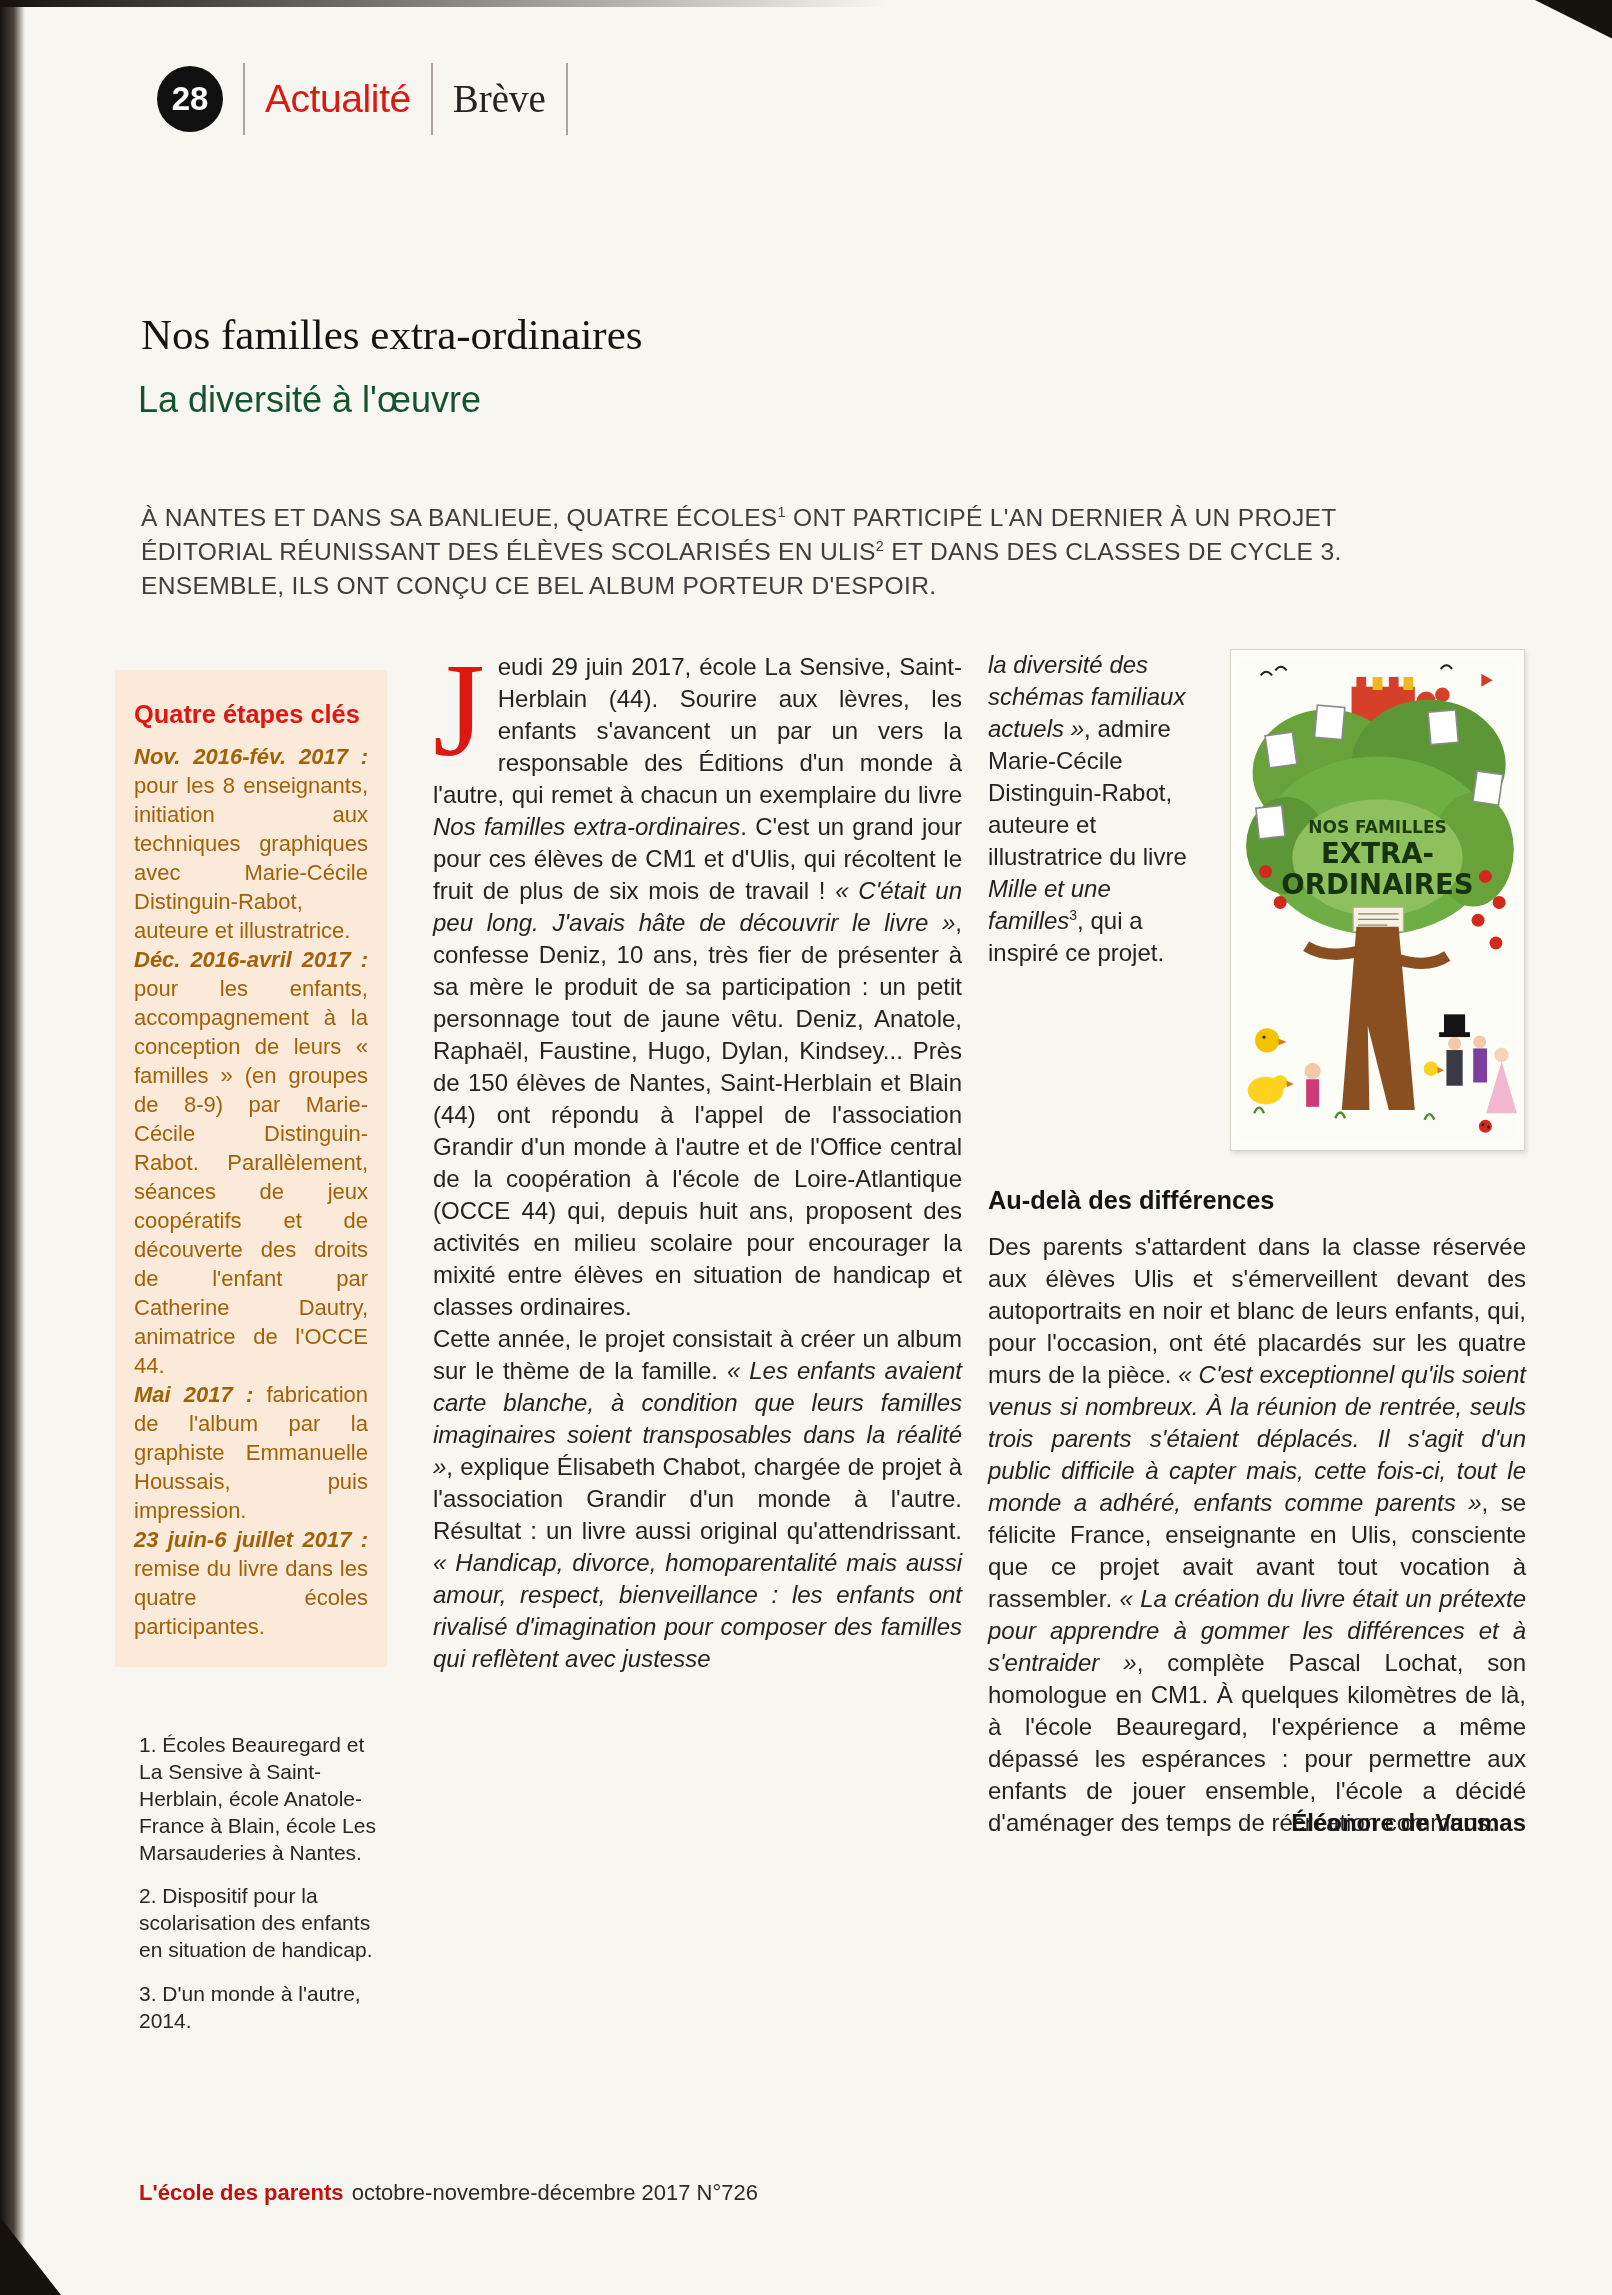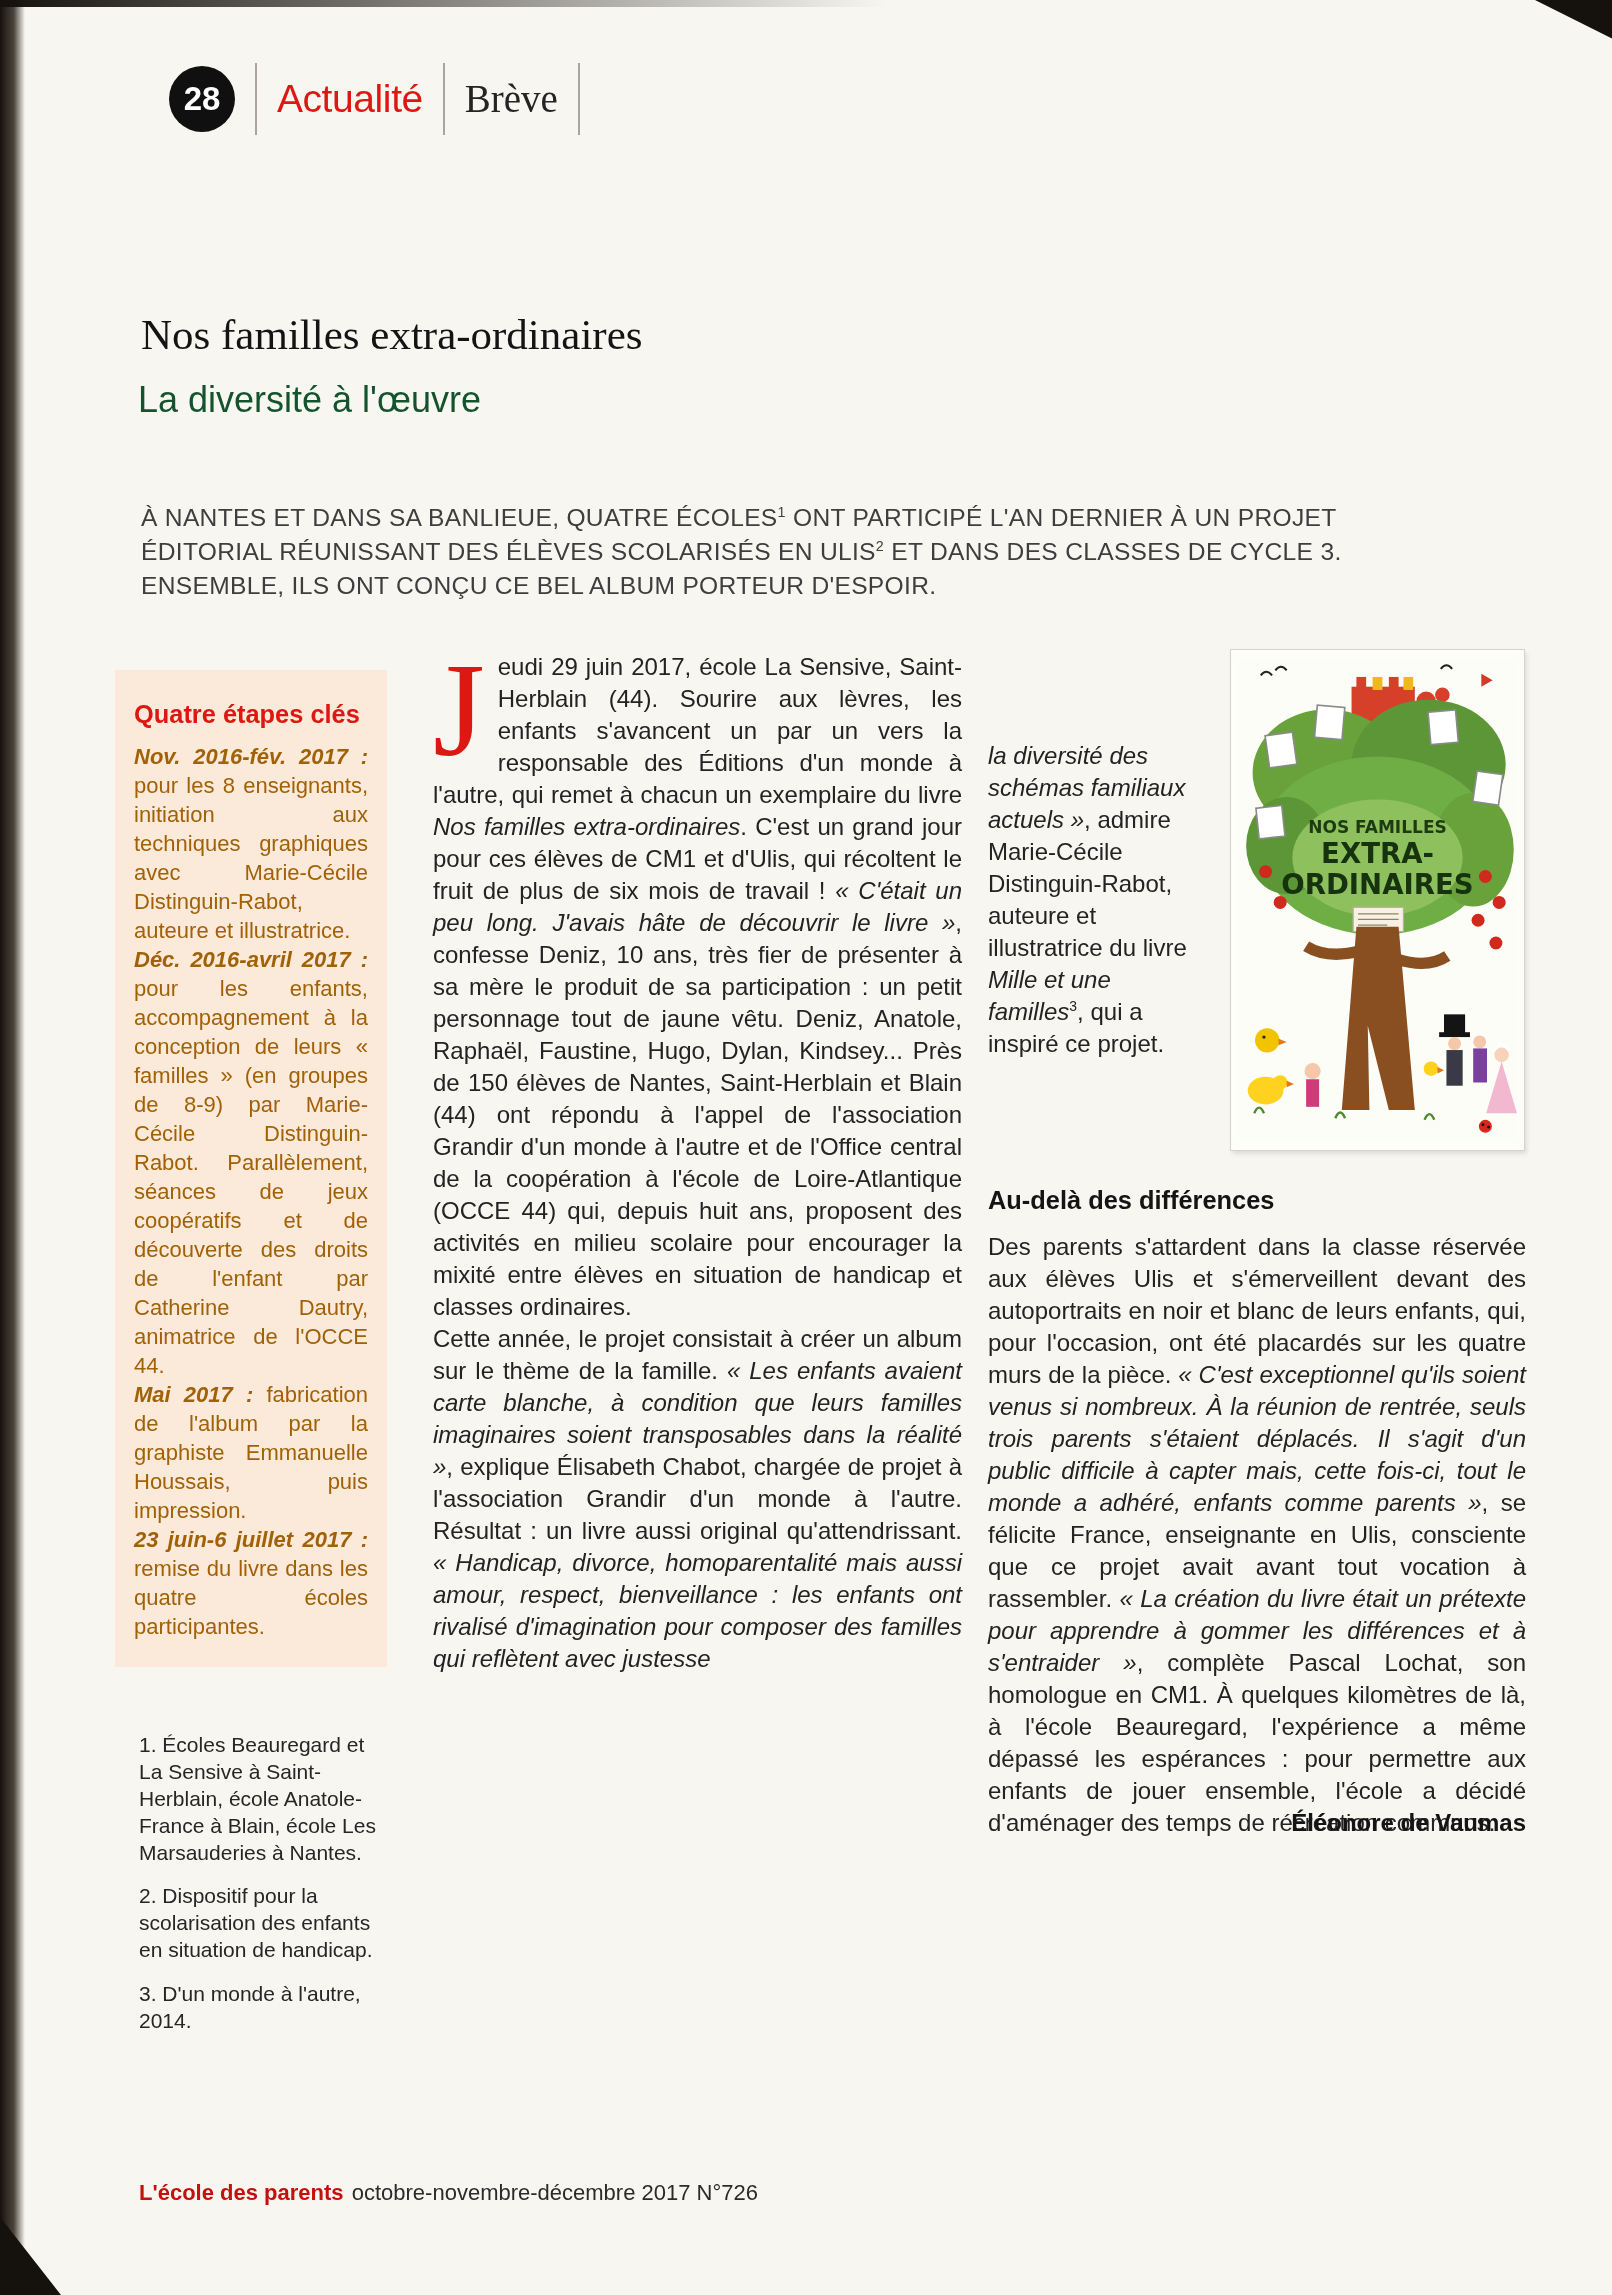--- a/index.html
+++ b/index.html
@@ -12,21 +12,21 @@
   .edge-left{position:absolute;left:0;top:0;width:24.6px;height:100%;
     background:linear-gradient(90deg,#15120e 0%,#4a443b 55%,rgba(74,68,59,0) 100%);}
   .top-sliver{position:absolute;left:0;top:0;width:55%;height:7.4px;
     background:linear-gradient(90deg,#15120e,rgba(21,18,14,0));}
   .corner-tr{position:absolute;right:0;top:0;width:78px;height:39px;background:#15120e;
     clip-path:polygon(100% 0,0 0,100% 100%);}
   .corner-bl{position:absolute;left:0;bottom:0;width:61px;height:78px;background:#15120e;
     clip-path:polygon(0 0,0 100%,100% 100%);}
 
   
-  .header-row{position:absolute;left:169px;top:61px;display:flex;align-items:center;height:75px;justify-content:center;}
+  .header-row{position:absolute;left:157px;top:61px;display:flex;align-items:center;height:75px;justify-content:center;}
   .page-number-badge{width:66px;height:66px;border-radius:50%;background:#101010;color:#fff;
     display:flex;align-items:center;justify-content:center;font-size:33px;font-weight:bold;}
   .header-divider{width:2.5px;height:72px;background:#aaa49c;margin:0 19.7px;}
   .section-label{font-size:39px;font-weight:normal;color:#dd1712;letter-spacing:-0.4px;}
   .rubric-label{font-family:"Liberation Serif",serif;font-size:39px;color:#242424;}
 
   
   .kicker{position:absolute;left:141px;top:310px;margin:0;font-family:"Liberation Serif",serif;
     font-weight:400;font-size:43px;color:#141414;}
   .title{position:absolute;left:138px;top:379px;margin:0;font-size:36px;font-weight:normal;color:#14532d;}
@@ -47,21 +47,21 @@
 
   
   .col-mid{position:absolute;left:433px;top:651px;width:529px;font-size:24px;line-height:32px;
     text-align:justify;color:#232323;}
   .col-mid p{margin:0;}
   .dropcap{float:left;color:#dd1712;font-family:"Liberation Serif",serif;
     font-size:133px;line-height:105px;margin:6.6px 13px 0 0;}
 
   
   .col-right{position:absolute;left:988px;top:649px;width:538px;font-size:24px;line-height:32px;color:#232323;}
-  .col-right-top{display:flex;gap:31px;align-items:center;}
+  .col-right-top{display:flex;gap:31px;align-items:flex-start;}
   .col3-top-text{width:211px;text-align:left;}
   .book-cover{margin:0;width:295px;height:502px;background:#fdfdf9;
     border:0.8px solid #d8d3c9;box-shadow:1.6px 2.5px 4.9px rgba(0,0,0,0.12);
     padding:7px;box-sizing:border-box;flex:0 0 auto;}
   .book-cover svg{width:100%;height:100%;display:block;}
   .subhead{margin:33px 0 14.8px;font-size:25.4px;font-weight:bold;color:#141414;}
   .body-just{margin:0;text-align:justify;}
   .byline{margin-top:-32px;text-align:right;font-weight:bold;color:#141414;}
 
   

